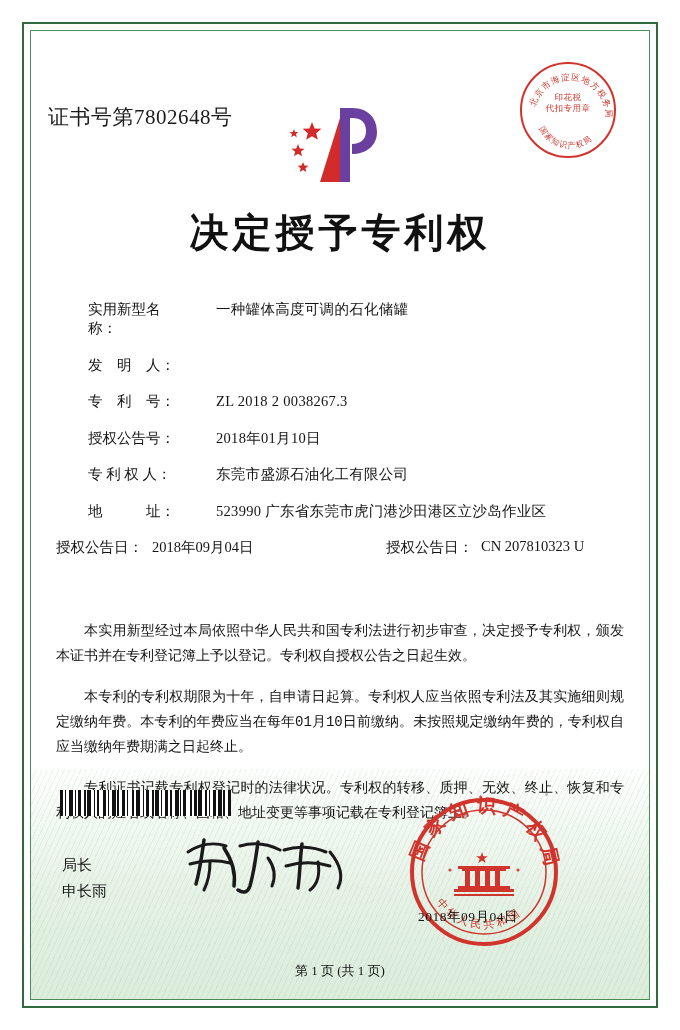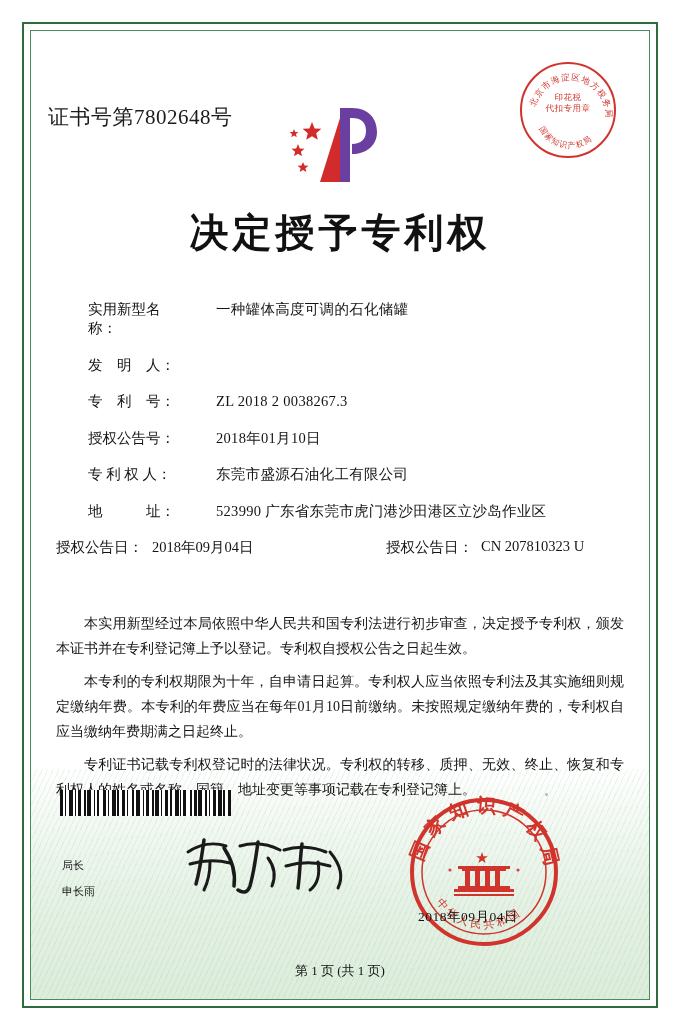--- a/index.html
+++ b/index.html
@@ -101,21 +101,21 @@
   .two-col .lbl.auto { width: auto; margin-right: 8px; }
 
   
   .paras {
     position: absolute; left: 56px; right: 56px; top: 603px;
     font-size: 14px;
     line-height: 25px;
     color: #141414;
     text-align: justify;
   }
-  .para { text-indent: 2em; margin: 8px 0 2px 0; }
+  .para { text-indent: 2em; margin: 16px 0 2px 0; font-family: Liberation Mono, monospace; }
 
   
   .barcode {
     position: absolute; left: 60px; top: 790px;
     width: 220px; height: 26px;
     display: flex; align-items: stretch;
   }
   .barcode i { display: block; height: 100%; background: #111; }
 
   
@@ -138,21 +138,21 @@
   }
 
   .seal-main {
     position: absolute; left: 404px; top: 792px;
     width: 160px; height: 160px;
   }
 
   
   .sig-label {
     position: absolute; left: 62px; top: 852px;
-    font-size: 11px; color: #141414; line-height: 26px;
+    font-size: 15px; color: #141414; line-height: 26px;
   }
   .signature {
     position: absolute; left: 180px; top: 832px;
     width: 170px; height: 70px;
   }
   .sign-date {
     position: absolute; left: 418px; top: 908px;
     font-size: 13.5px; color: #141414; letter-spacing: 0.5px;
   }
   .footer {

